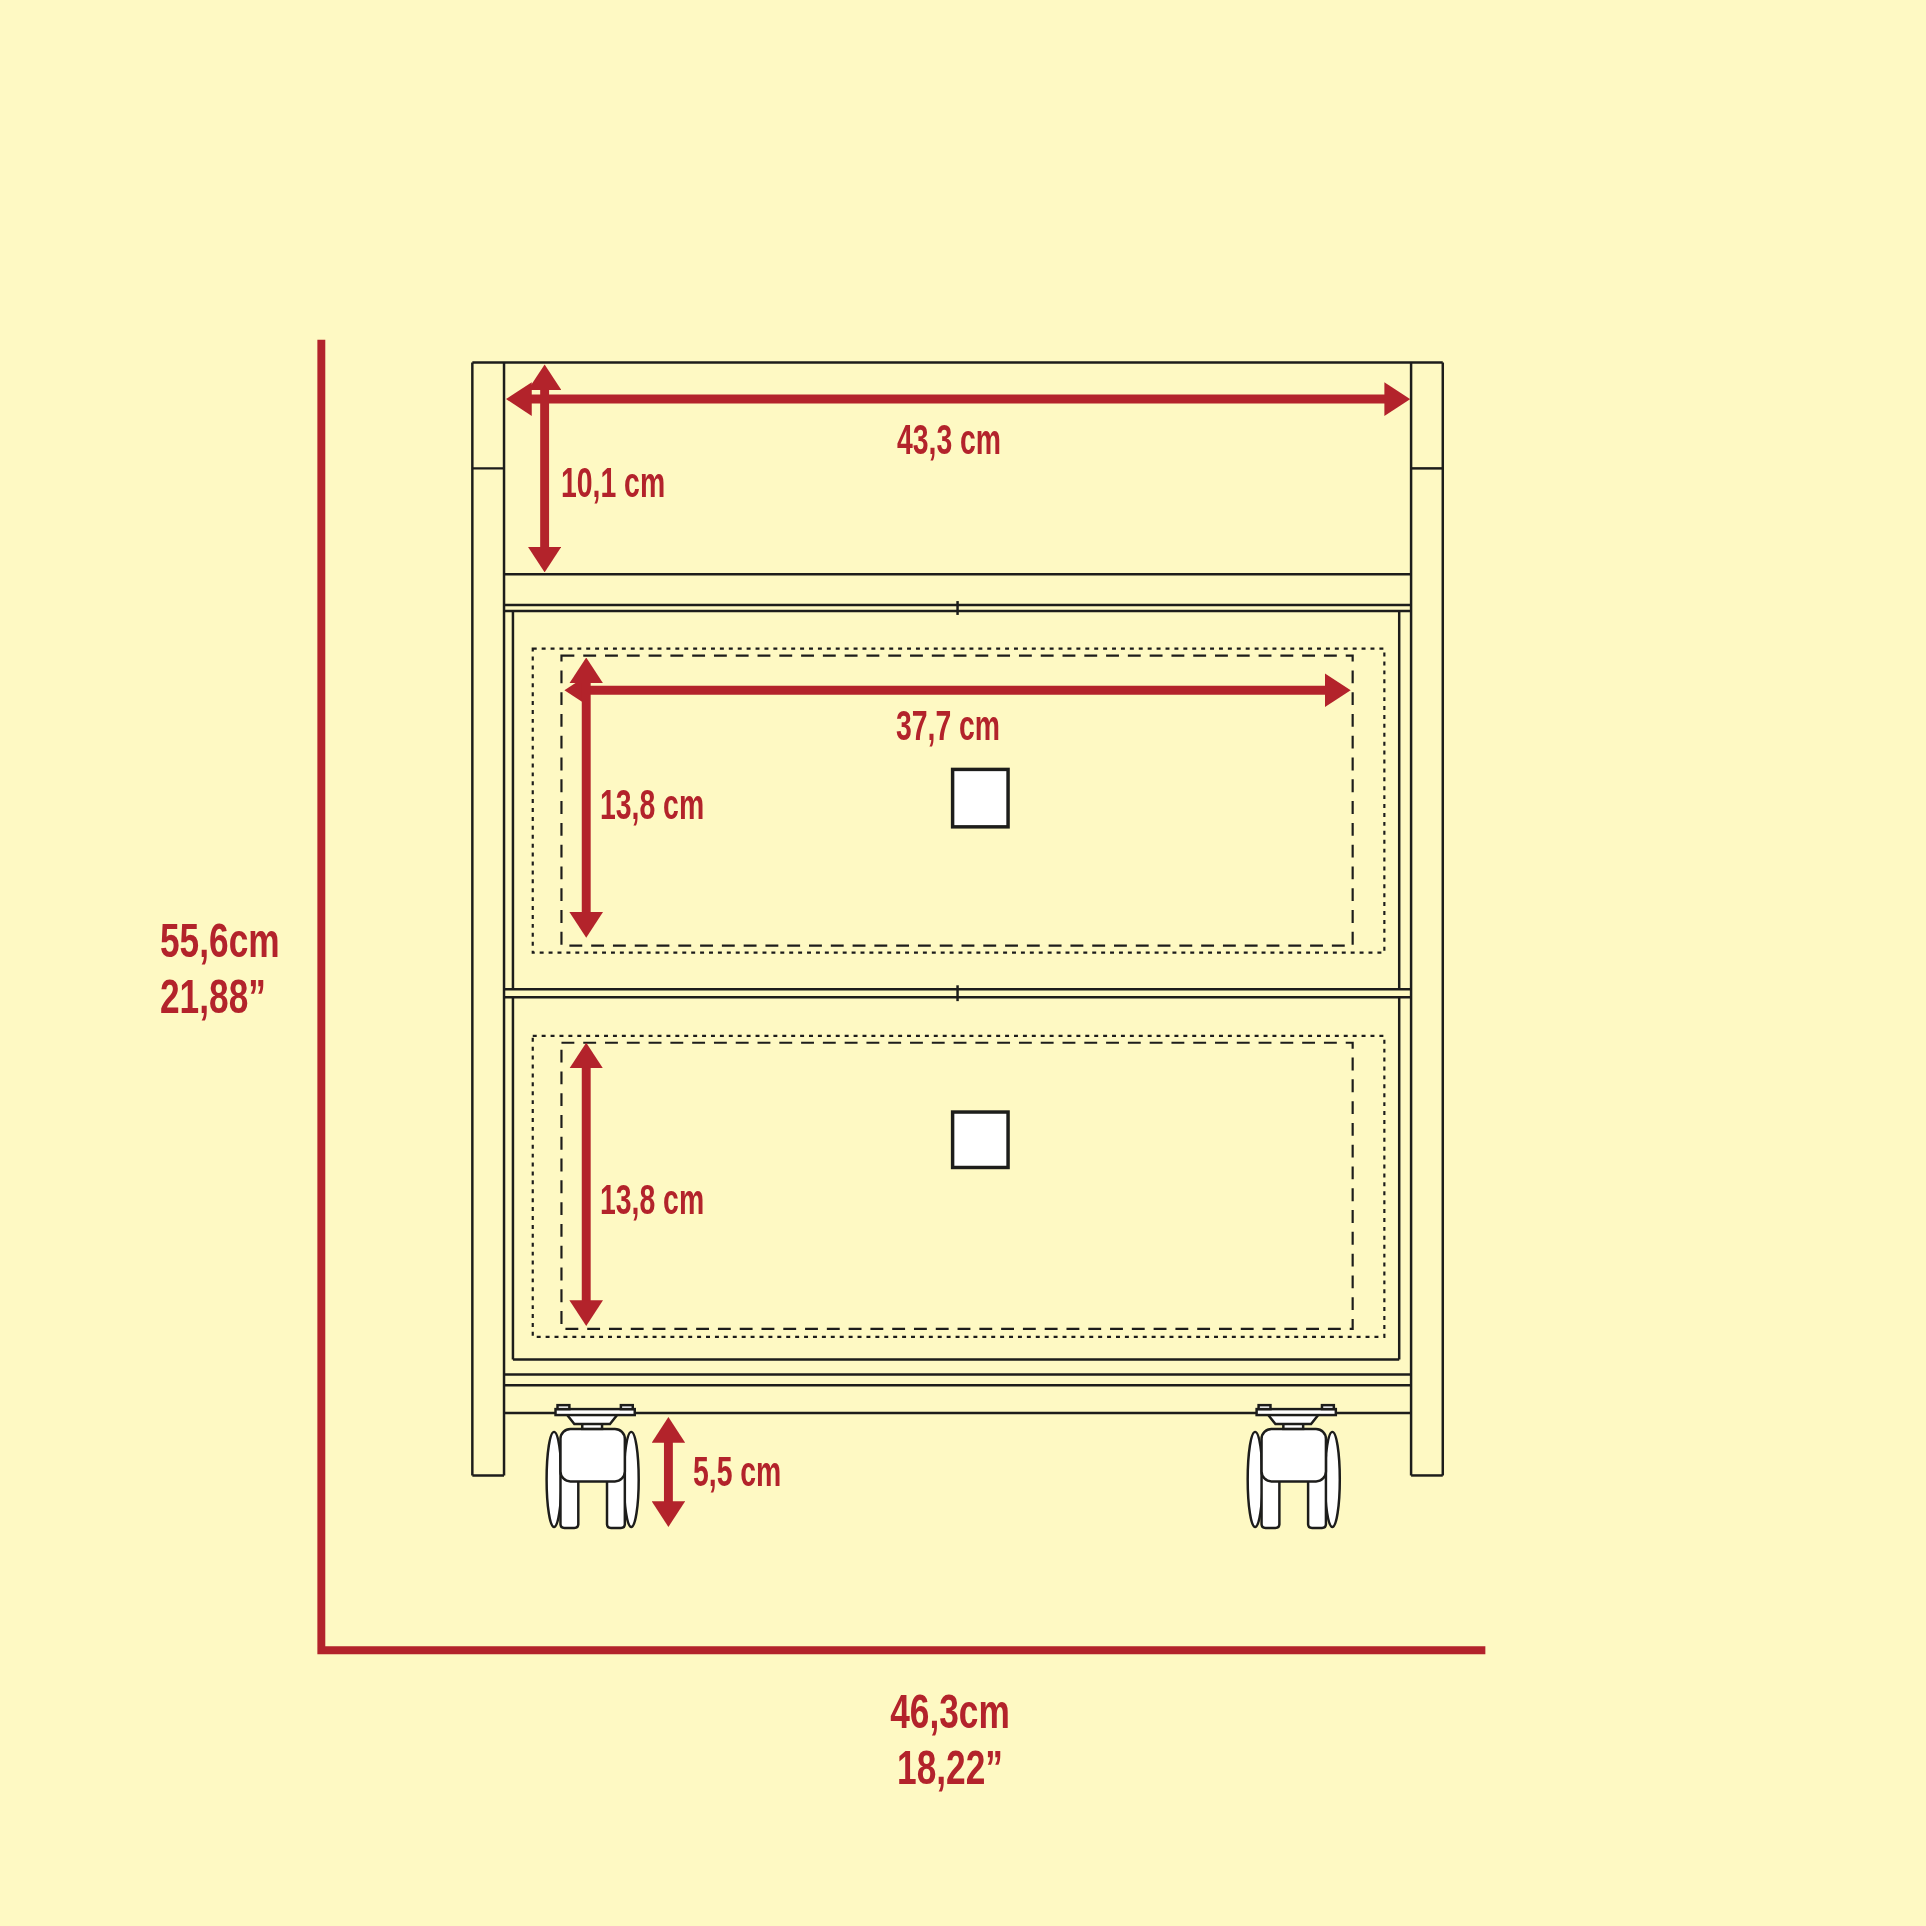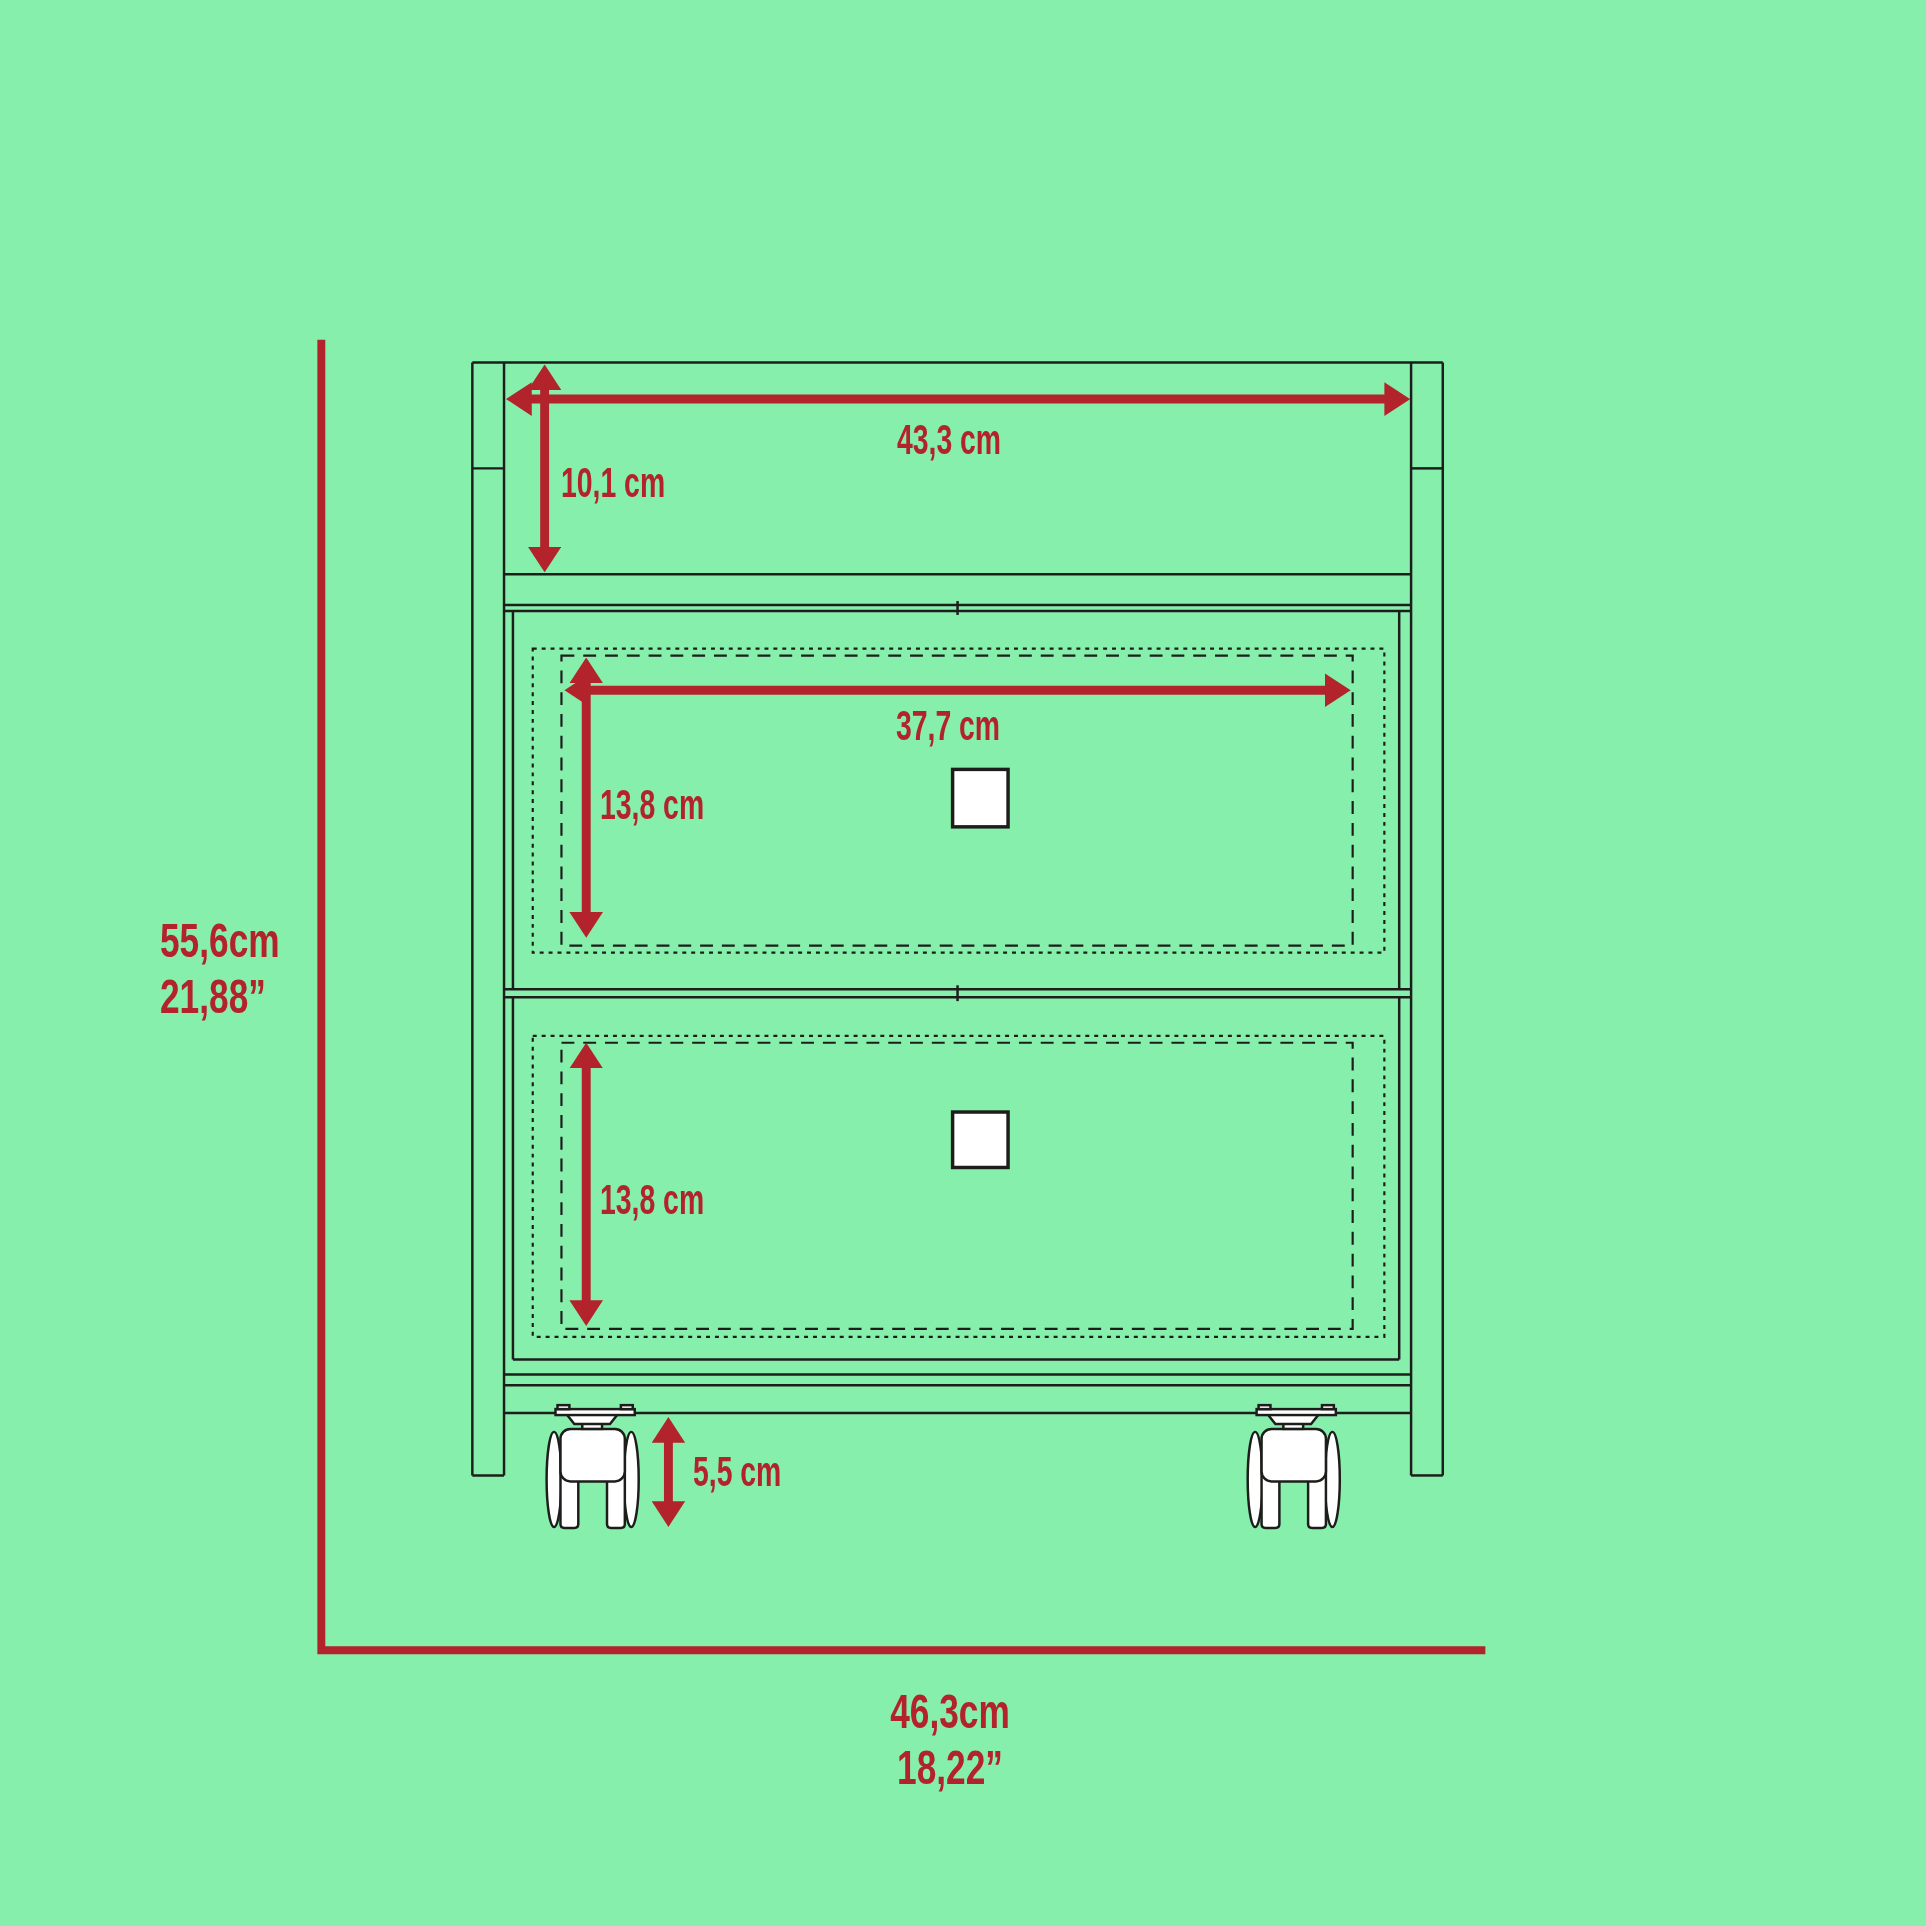--- a/index.html
+++ b/index.html
@@ -1,18 +1,18 @@
 <!DOCTYPE html>
 <html><head>
 <meta charset="utf-8">
 <style>
   :root { --accent:#b3232b; --line:#1d1d1b; }
   html,body { margin:0; padding:0; background:#ffffff; }
   .canvas {
-    position:relative; width:1927px; height:1927px; background:#86efac;
+    position:relative; width:1927px; height:1927px; background:#fef9c3;
     overflow:hidden; font-family:"Liberation Sans", sans-serif;
   }
   .lbl {
     position:absolute; color:var(--accent); font-weight:700;
     line-height:1.08; white-space:nowrap; letter-spacing:0px;
   }
   .lbl-dim { font-size:43px; transform:scaleX(0.66); transform-origin:left top; }
   .lbl-dim.centered { transform:translateX(-50%) scaleX(0.66); transform-origin:center top; }
   .lbl-overall { font-size:49px; line-height:1.15; transform:scaleX(0.72); transform-origin:left top; }
   .lbl-overall.centered { text-align:center; transform:translateX(-50%) scaleX(0.72); transform-origin:center top; }

